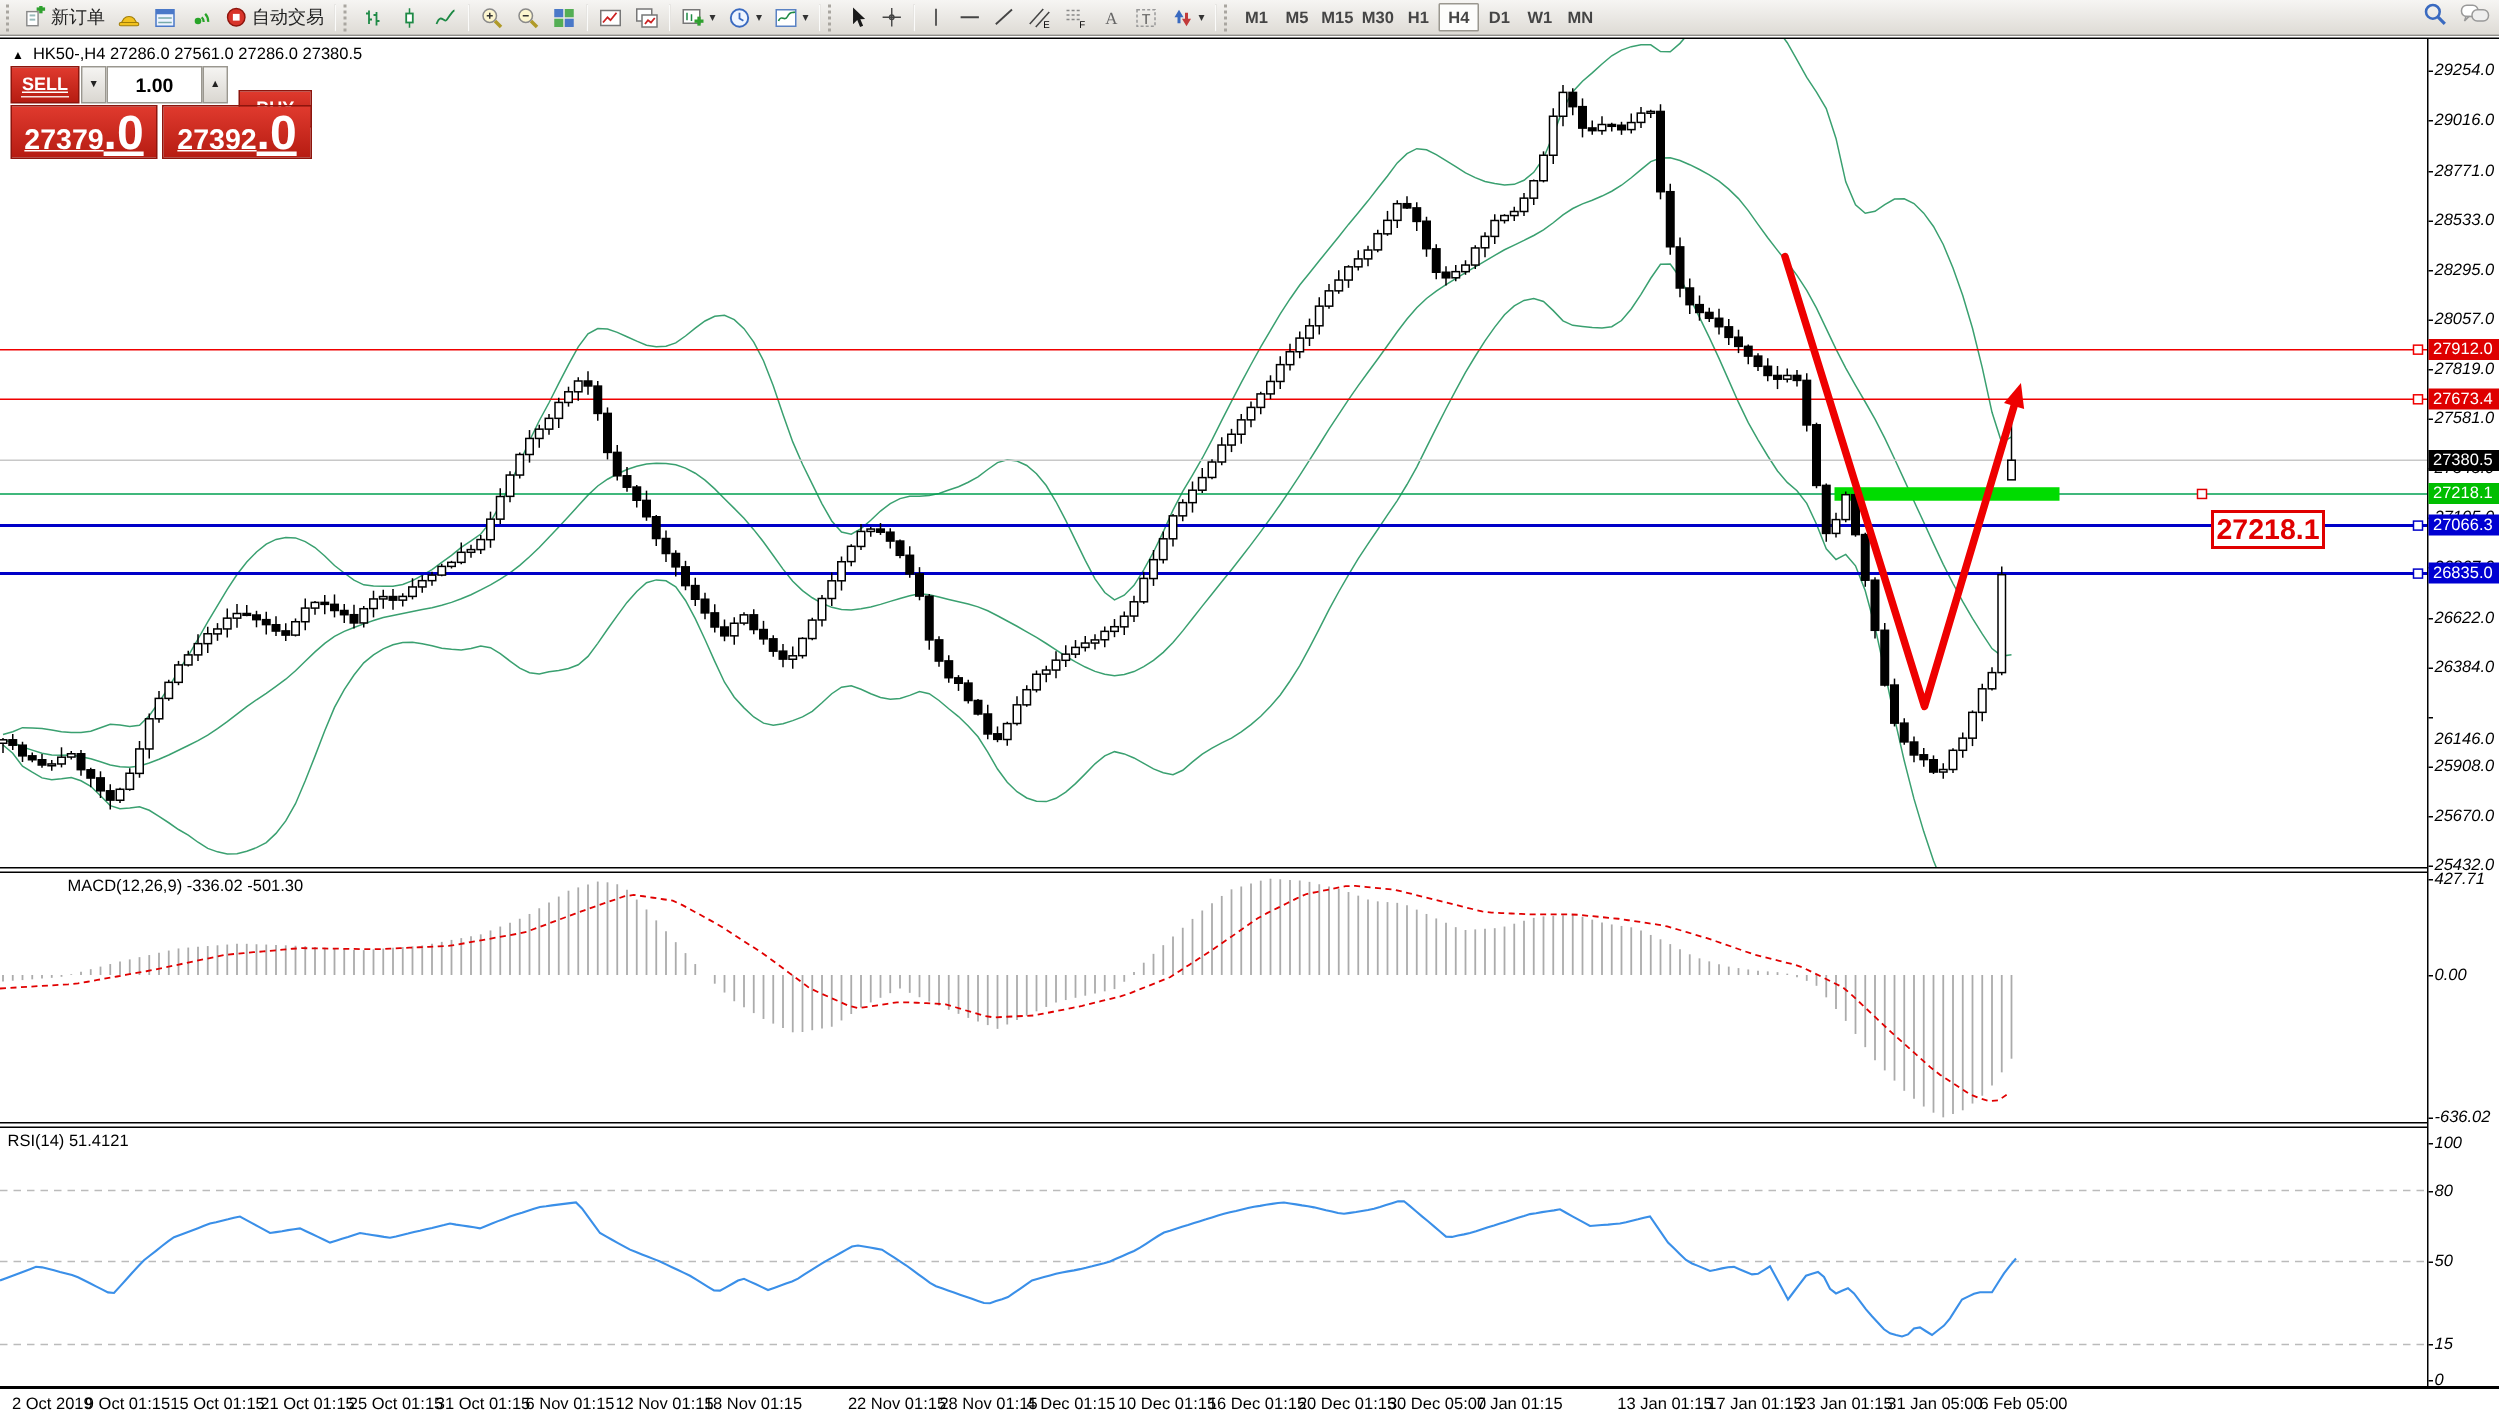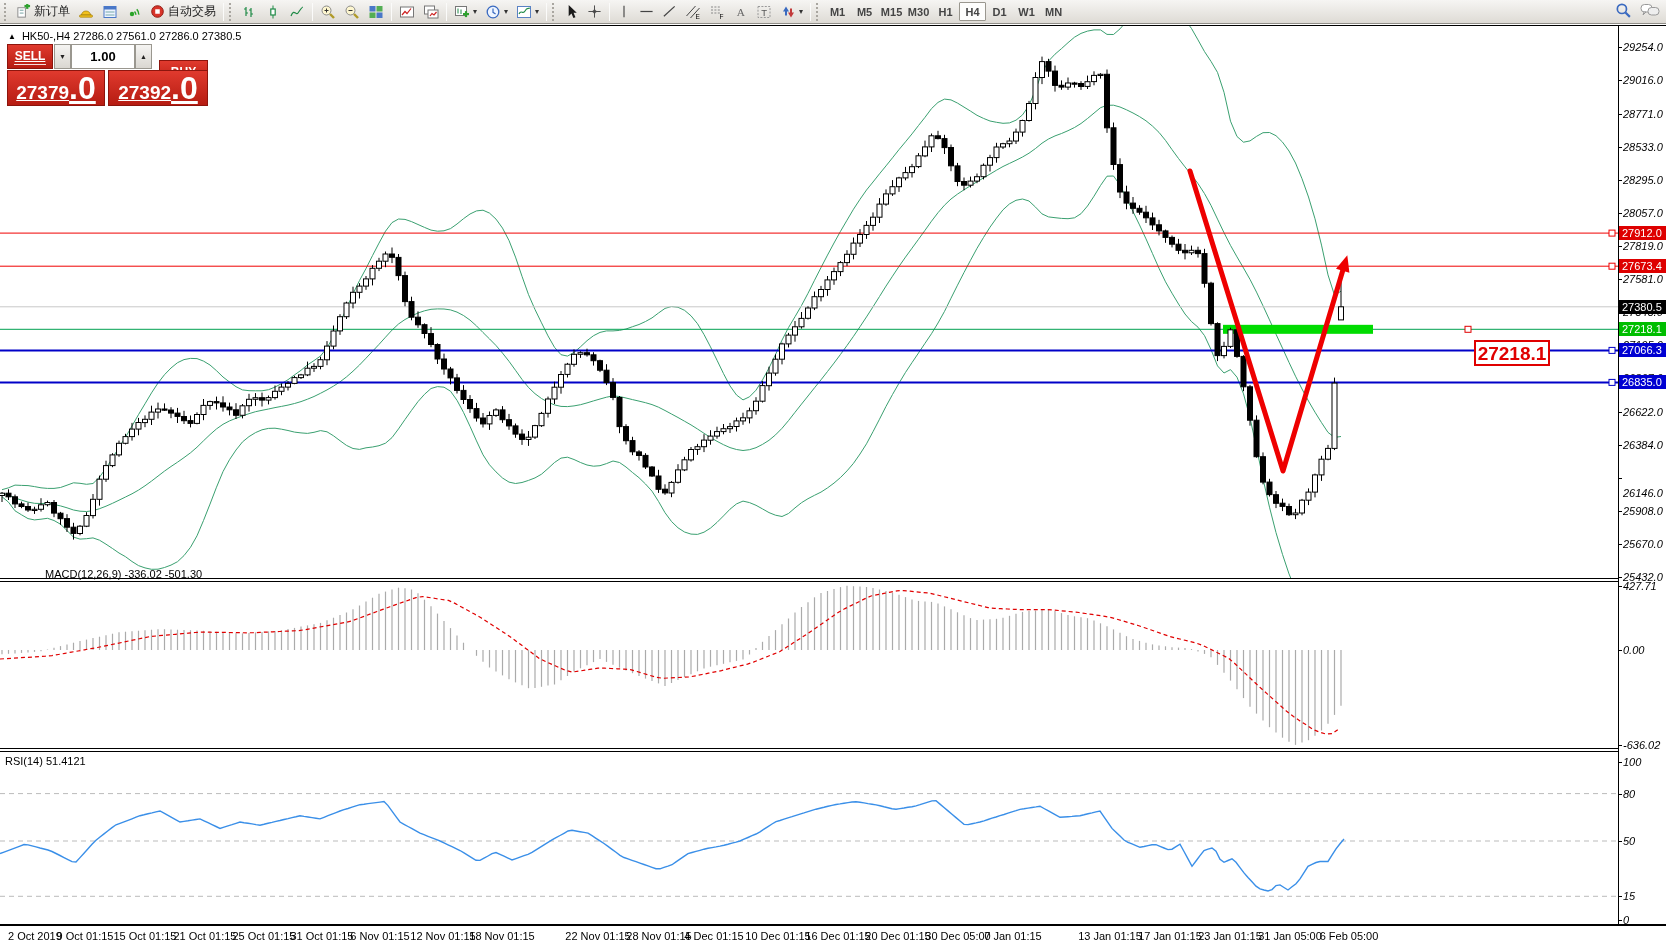--- a/index.html
+++ b/index.html
@@ -977,21 +977,21 @@
         <line x1="1302" y1="68" x2="1302" y2="160.6" stroke="#ababab" stroke-width="1.2"></line>
         <line x1="1308.5" y1="68" x2="1308.5" y2="158.2" stroke="#ababab" stroke-width="1.2"></line>
         <line x1="1315" y1="68" x2="1315" y2="153.7" stroke="#ababab" stroke-width="1.2"></line>
         <line x1="1321.5" y1="68" x2="1321.5" y2="148.5" stroke="#ababab" stroke-width="1.2"></line>
         <line x1="1328" y1="68" x2="1328" y2="141.7" stroke="#ababab" stroke-width="1.2"></line>
         <line x1="1334.5" y1="68" x2="1334.5" y2="132.9" stroke="#ababab" stroke-width="1.2"></line>
         <line x1="1341" y1="68" x2="1341" y2="123.8" stroke="#ababab" stroke-width="1.2"></line>
         <polyline points="0,77.0 6.5,76.6 13,76.2 19.5,75.8 26,75.4 32.5,75.0 39,74.6 45.5,74.2 52,73.6 58.5,72.5 65,71.3 71.5,70.1 78,69.0 84.5,67.8 91,66.6 97.5,65.5 104,64.2 110.5,62.8 117,61.5 123.5,60.1 130,58.7 136.5,57.4 143,56.0 149.5,54.7 156,54.0 162.5,53.4 169,52.8 175.5,52.3 182,51.7 188.5,51.1 195,50.5 201.5,50.1 208,50.2 214.5,50.3 221,50.4 227.5,50.5 234,50.6 240.5,50.7 247,50.8 253.5,50.7 260,50.4 266.5,50.1 273,49.8 279.5,49.5 286,49.2 292.5,48.9 299,48.6 305.5,47.6 312,46.4 318.5,45.2 325,44.1 331.5,42.9 338,41.8 344.5,40.6 351,39.2 357.5,36.8 364,34.4 370.5,31.9 377,29.5 383.5,27.1 390,24.7 396.5,22.4 403,20.1 409.5,17.9 416,15.6 422.5,14.6 429,15.5 435.5,16.5 442,17.5 448.5,18.4 455,21.4 461.5,25.0 468,28.5 474.5,32.1 481,35.8 487.5,40.0 494,44.2 500.5,48.4 507,52.6 513.5,57.2 520,62.0 526.5,66.9 533,71.7 539.5,76.6 546,79.7 552.5,82.6 559,85.5 565.5,88.4 572,90.1 578.5,89.2 585,88.2 591.5,87.2 598,86.2 604.5,86.2 611,86.5 617.5,86.8 624,87.1 630.5,87.6 637,89.5 643.5,91.5 650,93.4 656.5,95.4 663,96.3 669.5,95.9 676,95.6 682.5,95.3 689,95.0 695.5,93.8 702,92.5 708.5,91.2 715,89.9 721.5,88.6 728,86.9 734.5,85.3 741,83.7 747.5,82.1 754,79.9 760.5,77.3 767,74.7 773.5,72.1 780,69.5 786.5,65.3 793,61.1 799.5,56.9 806,52.7 812.5,48.3 819,43.8 825.5,39.3 832,34.7 838.5,30.2 845,26.6 851.5,23.4 858,20.2 864.5,16.9 871,14.0 877.5,12.7 884,11.4 890.5,10.1 897,8.8 903.5,8.6 910,9.2 916.5,9.9 923,10.5 929.5,11.1 936,12.7 942.5,14.3 949,15.9 955.5,17.6 962,19.2 968.5,20.8 975,22.4 981.5,24.0 988,25.6 994.5,26.4 1001,26.7 1007.5,27.0 1014,27.3 1020.5,27.6 1027,27.6 1033.5,27.6 1040,27.6 1046.5,27.6 1053,27.9 1059.5,28.6 1066,29.2 1072.5,29.9 1079,30.5 1085.5,31.5 1092,32.4 1098.5,33.4 1105,34.4 1111.5,35.6 1118,37.5 1124.5,39.4 1131,41.4 1137.5,43.3 1144,45.5 1150.5,47.7 1157,50.0 1163.5,52.3 1170,54.5 1176.5,56.2 1183,57.8 1189.5,59.4 1196,61.0 1202.5,63.3 1209,66.5 1215.5,69.7 1222,73.0 1228.5,76.2 1235,81.7 1241.5,87.9 1248,94.0 1254.5,100.2 1261,106.3 1267.5,112.1 1274,117.9 1280.5,123.8 1287,129.6 1293.5,134.6 1300,138.9 1306.5,143.1 1313,147.4 1319.5,150.1 1326,152.0 1332.5,151.5 1339,146.9" fill="none" stroke="#e00000" stroke-width="1.2" stroke-dasharray="4 3"></polyline>
       </svg>
   </div>
-  <div class="pane-label" id="macd-label" style="top:542px;padding-left:40px;">MACD(12,26,9) -336.02 -501.30</div>
+  <div class="pane-label" id="macd-label" style="top:559px;padding-left:40px;">MACD(12,26,9) -336.02 -501.30</div>
   <div class="divider" id="div2"></div>
   <div class="pane" id="rsi-pane">
     <svg id="rsi-svg" width="1618" height="172">
         <line x1="0" y1="41.6" x2="1618" y2="41.6" stroke="#bbb" stroke-width="1" stroke-dasharray="5 4"></line>
         <line x1="0" y1="89.0" x2="1618" y2="89.0" stroke="#bbb" stroke-width="1" stroke-dasharray="5 4"></line>
         <line x1="0" y1="144.3" x2="1618" y2="144.3" stroke="#bbb" stroke-width="1" stroke-dasharray="5 4"></line>
         <polyline points="0,101.6 4,100.1 8,98.6 12,97.1 16,95.6 20,94.1 24,92.5 28,92.9 32,93.9 36,94.9 40,96.0 44,97.0 48,98.0 52,99.5 56,101.5 60,103.5 64,105.6 68,107.6 72,109.6 76,110.0 80,105.6 84,101.2 88,96.7 92,92.3 96,88.2 100,85.0 104,81.9 108,78.7 112,75.6 116,72.8 120,71.3 124,69.8 128,68.3 132,66.8 136,65.2 140,63.7 144,62.8 148,61.8 152,60.9 156,59.9 160,59.0 164,61.2 168,63.4 172,65.6 176,67.8 180,70.0 184,69.4 188,68.8 192,68.1 196,67.5 200,66.9 204,68.8 208,70.7 212,72.6 216,74.5 220,76.4 224,75.1 228,73.8 232,72.6 236,71.3 240,70.0 244,70.7 248,71.3 252,71.9 256,72.6 260,73.2 264,72.3 268,71.3 272,70.4 276,69.4 280,68.5 284,67.5 288,66.6 292,65.6 296,64.7 300,63.7 304,64.4 308,65.0 312,65.6 316,66.2 320,66.9 324,65.3 328,63.7 332,62.1 336,60.6 340,59.0 344,57.7 348,56.5 352,55.2 356,53.9 360,52.7 364,52.2 368,51.6 372,51.1 376,50.6 380,50.1 384,49.6 388,53.6 392,59.1 396,64.6 400,70.0 404,72.3 408,74.5 412,76.7 416,78.9 420,81.1 424,82.7 428,84.3 432,85.8 436,87.4 440,89.0 444,90.9 448,92.8 452,94.7 456,96.6 460,98.5 464,100.9 468,103.4 472,105.9 476,108.3 480,108.4 484,106.2 488,104.0 492,101.7 496,100.5 500,102.4 504,104.2 508,106.1 512,108.0 516,106.6 520,105.2 524,103.7 528,102.3 532,100.4 536,97.8 540,95.3 544,92.8 548,90.3 552,87.9 556,85.7 560,83.5 564,81.3 568,79.0 572,78.3 576,79.0 580,79.7 584,80.4 588,81.1 592,83.7 596,86.3 600,88.9 604,91.5 608,94.4 612,97.4 616,100.3 620,103.3 624,105.5 628,106.9 632,108.3 636,109.7 640,111.1 644,112.5 648,113.9 652,115.3 656,116.7 660,116.8 664,115.4 668,114.1 672,112.7 676,109.9 680,107.2 684,104.4 688,101.6 692,100.5 696,99.4 700,98.3 704,97.2 708,96.3 712,95.6 716,94.9 720,94.1 724,93.2 728,92.2 732,91.1 736,90.1 740,89.0 744,87.2 748,85.5 752,83.7 756,82.0 760,79.8 764,77.2 768,74.6 772,72.0 776,69.7 780,68.5 784,67.2 788,65.9 792,64.7 796,63.4 800,62.1 804,60.9 808,59.6 812,58.3 816,57.2 820,56.2 824,55.3 828,54.3 832,53.4 836,52.5 840,51.9 844,51.2 848,50.6 852,50.0 856,49.7 860,50.3 864,50.9 868,51.6 872,52.2 876,52.9 880,53.8 884,54.8 888,55.7 892,56.7 896,57.2 900,56.6 904,56.0 908,55.3 912,54.7 916,53.9 920,52.7 924,51.4 928,50.1 932,48.9 936,48.8 940,52.1 944,55.5 948,58.9 952,62.2 956,65.6 960,69.0 964,72.4 968,72.6 972,71.7 976,70.9 980,70.0 984,68.8 988,67.5 992,66.2 996,65.0 1000,63.7 1004,62.5 1008,61.2 1012,59.9 1016,58.7 1020,57.4 1024,56.8 1028,56.1 1032,55.5 1036,54.9 1040,54.2 1044,56.5 1048,58.7 1052,60.9 1056,63.1 1060,65.3 1064,65.0 1068,64.7 1072,64.4 1076,64.0 1080,63.7 1084,62.8 1088,61.8 1092,60.9 1096,59.9 1100,59.0 1104,64.8 1108,70.6 1112,76.4 1116,80.2 1120,84.1 1124,88.0 1128,90.3 1132,91.9 1136,93.6 1140,95.3 1144,94.5 1148,93.6 1152,92.8 1156,92.6 1160,94.3 1164,96.0 1168,97.6 1172,97.2 1176,94.7 1180,92.2 1184,99.5 1188,106.9 1192,114.3 1196,109.0 1200,103.7 1204,98.5 1208,97.2 1212,96.0 1216,99.3 1220,107.2 1224,110.3 1228,108.5 1232,106.8 1236,110.3 1240,115.6 1244,120.9 1248,125.5 1252,129.8 1256,134.2 1260,136.9 1264,138.0 1268,139.0 1272,137.6 1276,133.6 1280,132.9 1284,135.5 1288,138.0 1292,134.8 1296,131.7 1300,126.9 1304,120.6 1308,114.3 1312,112.4 1316,110.5 1320,109.5 1324,109.5 1328,109.5 1332,103.2 1336,96.9 1340,91.8 1344,87.0" fill="none" stroke="#3a8fe8" stroke-width="1.4"></polyline>
       </svg>
   </div>
   <div class="pane-label" id="rsi-label" style="top:729px;">RSI(14) 51.4121</div>

